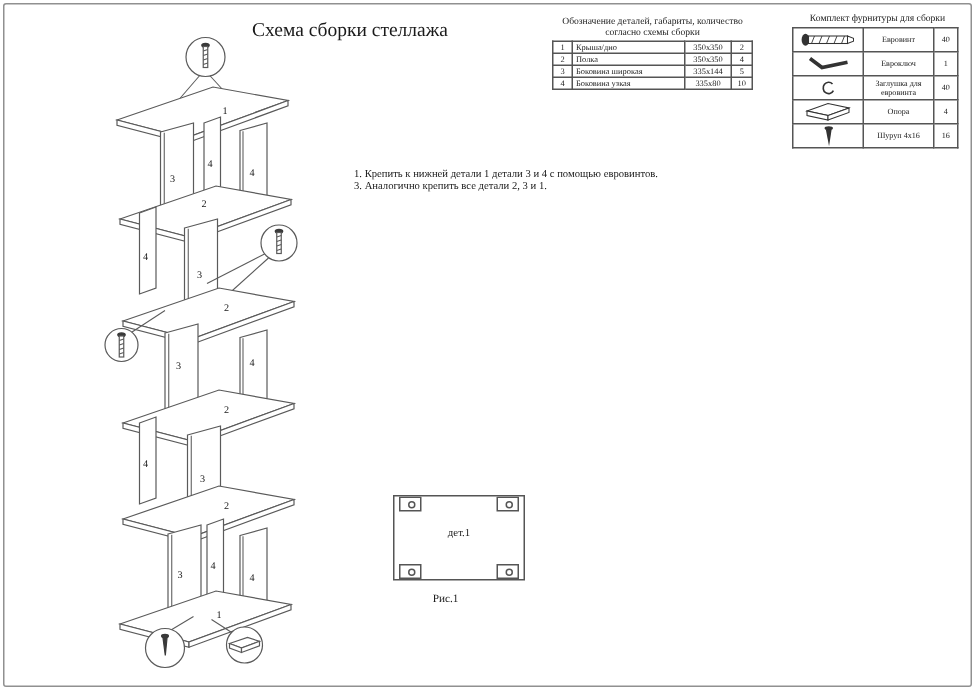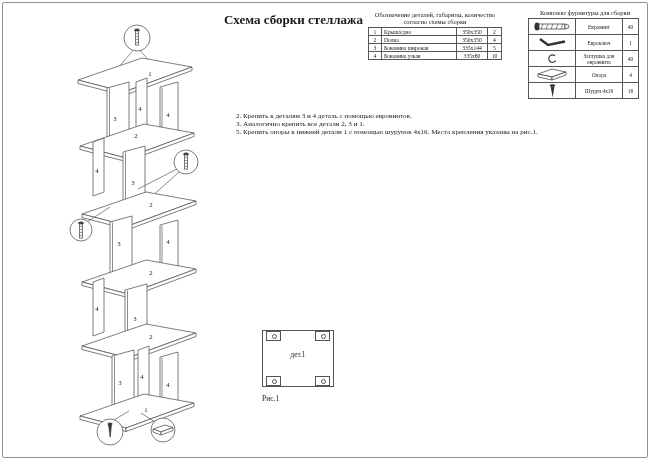--- a/index.html
+++ b/index.html
@@ -1,21 +1,21 @@
 <!DOCTYPE html>
 <html><head>
 <meta charset="utf-8">
 <style>
   html,body{margin:0;padding:0;background:#e8e8e8;}
   .page{position:relative;width:650px;height:460px;background:#fff;overflow:hidden;
         font-family:"Liberation Serif",serif;color:#1a1a1a;margin:0 auto;}
   .frame{position:absolute;inset:2px;border:1px solid #909090;border-radius:2px;pointer-events:none;}
 
   .title{position:absolute;left:168px;top:12px;width:195px;margin:0;
-         font-size:13px;font-weight:bold;text-align:right;white-space:nowrap;}
+         font-size:13px;font-weight:normal;text-align:left;white-space:nowrap;}
 
   
   .parts{position:absolute;left:351px;top:11px;width:168px;text-align:center;}
   .parts-cap{font-size:6.4px;line-height:7.2px;}
   .parts table{margin:2px auto 0;border-collapse:collapse;font-size:5.6px;line-height:6px;color:#222;}
   .parts td{border:0.5px solid #555;padding:0 2px;height:7px;white-space:nowrap;}
   .parts td.c{text-align:center;}
   .parts td.n{text-align:left;min-width:70px;}
   .parts td.num{min-width:8px;text-align:center;}
   .parts td.sz{min-width:26px;text-align:center;}
@@ -28,27 +28,27 @@
   .hw td{border:0.5px solid #555;padding:0 1px;}
   .hw td.ic{width:44px;height:15px;text-align:center;}
   .hw td.nm{width:44px;text-align:center;}
   .hw td.q{width:13px;text-align:center;}
 
   
   .instr{position:absolute;left:236px;top:112px;width:302px;font-size:7.1px;line-height:8.1px;}
 
   
   .fig1{position:absolute;left:262px;top:330px;width:72px;}
-  .fig1-sq{position:relative;width:70px;height:55px;border:0.8px solid #555;background:#fff;}
+  .fig1-sq{position:relative;width:70px;height:55px;border:0.8px solid #555;background:#fff;padding-left:16px;}
   .fig1-lbl{position:absolute;left:0;right:0;top:20px;text-align:center;font-size:7.2px;}
   .bkt{position:absolute;width:13px;height:8px;border:0.7px solid #555;background:#fff;}
   .bkt .hole{position:absolute;left:4.5px;top:2px;width:3px;height:3px;border:0.7px solid #555;border-radius:50%;}
   .bkt.tl{left:3px;top:0;}  .bkt.tr{right:3px;top:0;}
   .bkt.bl{left:3px;bottom:0;} .bkt.br{right:3px;bottom:0;}
-  .fig1-capn{margin-top:7px;font-size:7.5px;width:70px;}
+  .fig1-capn{margin-top:7px;text-align:center;font-size:7.5px;width:70px;}
 
   
   .assembly{position:absolute;left:50px;top:12px;}
   .assembly polygon,.assembly circle,.assembly rect{fill:#fff;stroke:#5a5a5a;stroke-width:.8;}
   .assembly line{stroke:#5a5a5a;stroke-width:.7;}
   .assembly .dark{fill:#3a3a3a;stroke:#3a3a3a;}
   .assembly text{font-family:"Liberation Serif",serif;font-size:6.8px;fill:#1a1a1a;stroke:none;text-anchor:middle;}
 
   
   .hwicon{display:inline-block;vertical-align:middle;}
@@ -267,23 +267,22 @@
             </svg>
           </td>
           <td class="nm">Шуруп 4x16</td>
           <td class="q">16</td>
         </tr>
       </tbody>
     </table>
   </div>
 
   <div class="instr">
-    <div>2. Крепить к деталям 3 и 4 деталь с помощью евровинтов.</div>
+    <div>1. Крепить к нижней детали 1 детали 3 и 4 с помощью евровинтов.</div>
     <div>3. Аналогично крепить все детали 2, 3 и 1.</div>
-    <div>5. Крепить опоры к нижней детали 1 с помощью шурупов 4x16. Места крепления указаны на рис.1.</div>
   </div>
 
   <div class="fig1">
     <div class="fig1-sq">
       <div class="bkt tl">
           <span class="hole"></span>
         </div>
       <div class="bkt tr">
           <span class="hole"></span>
         </div>

